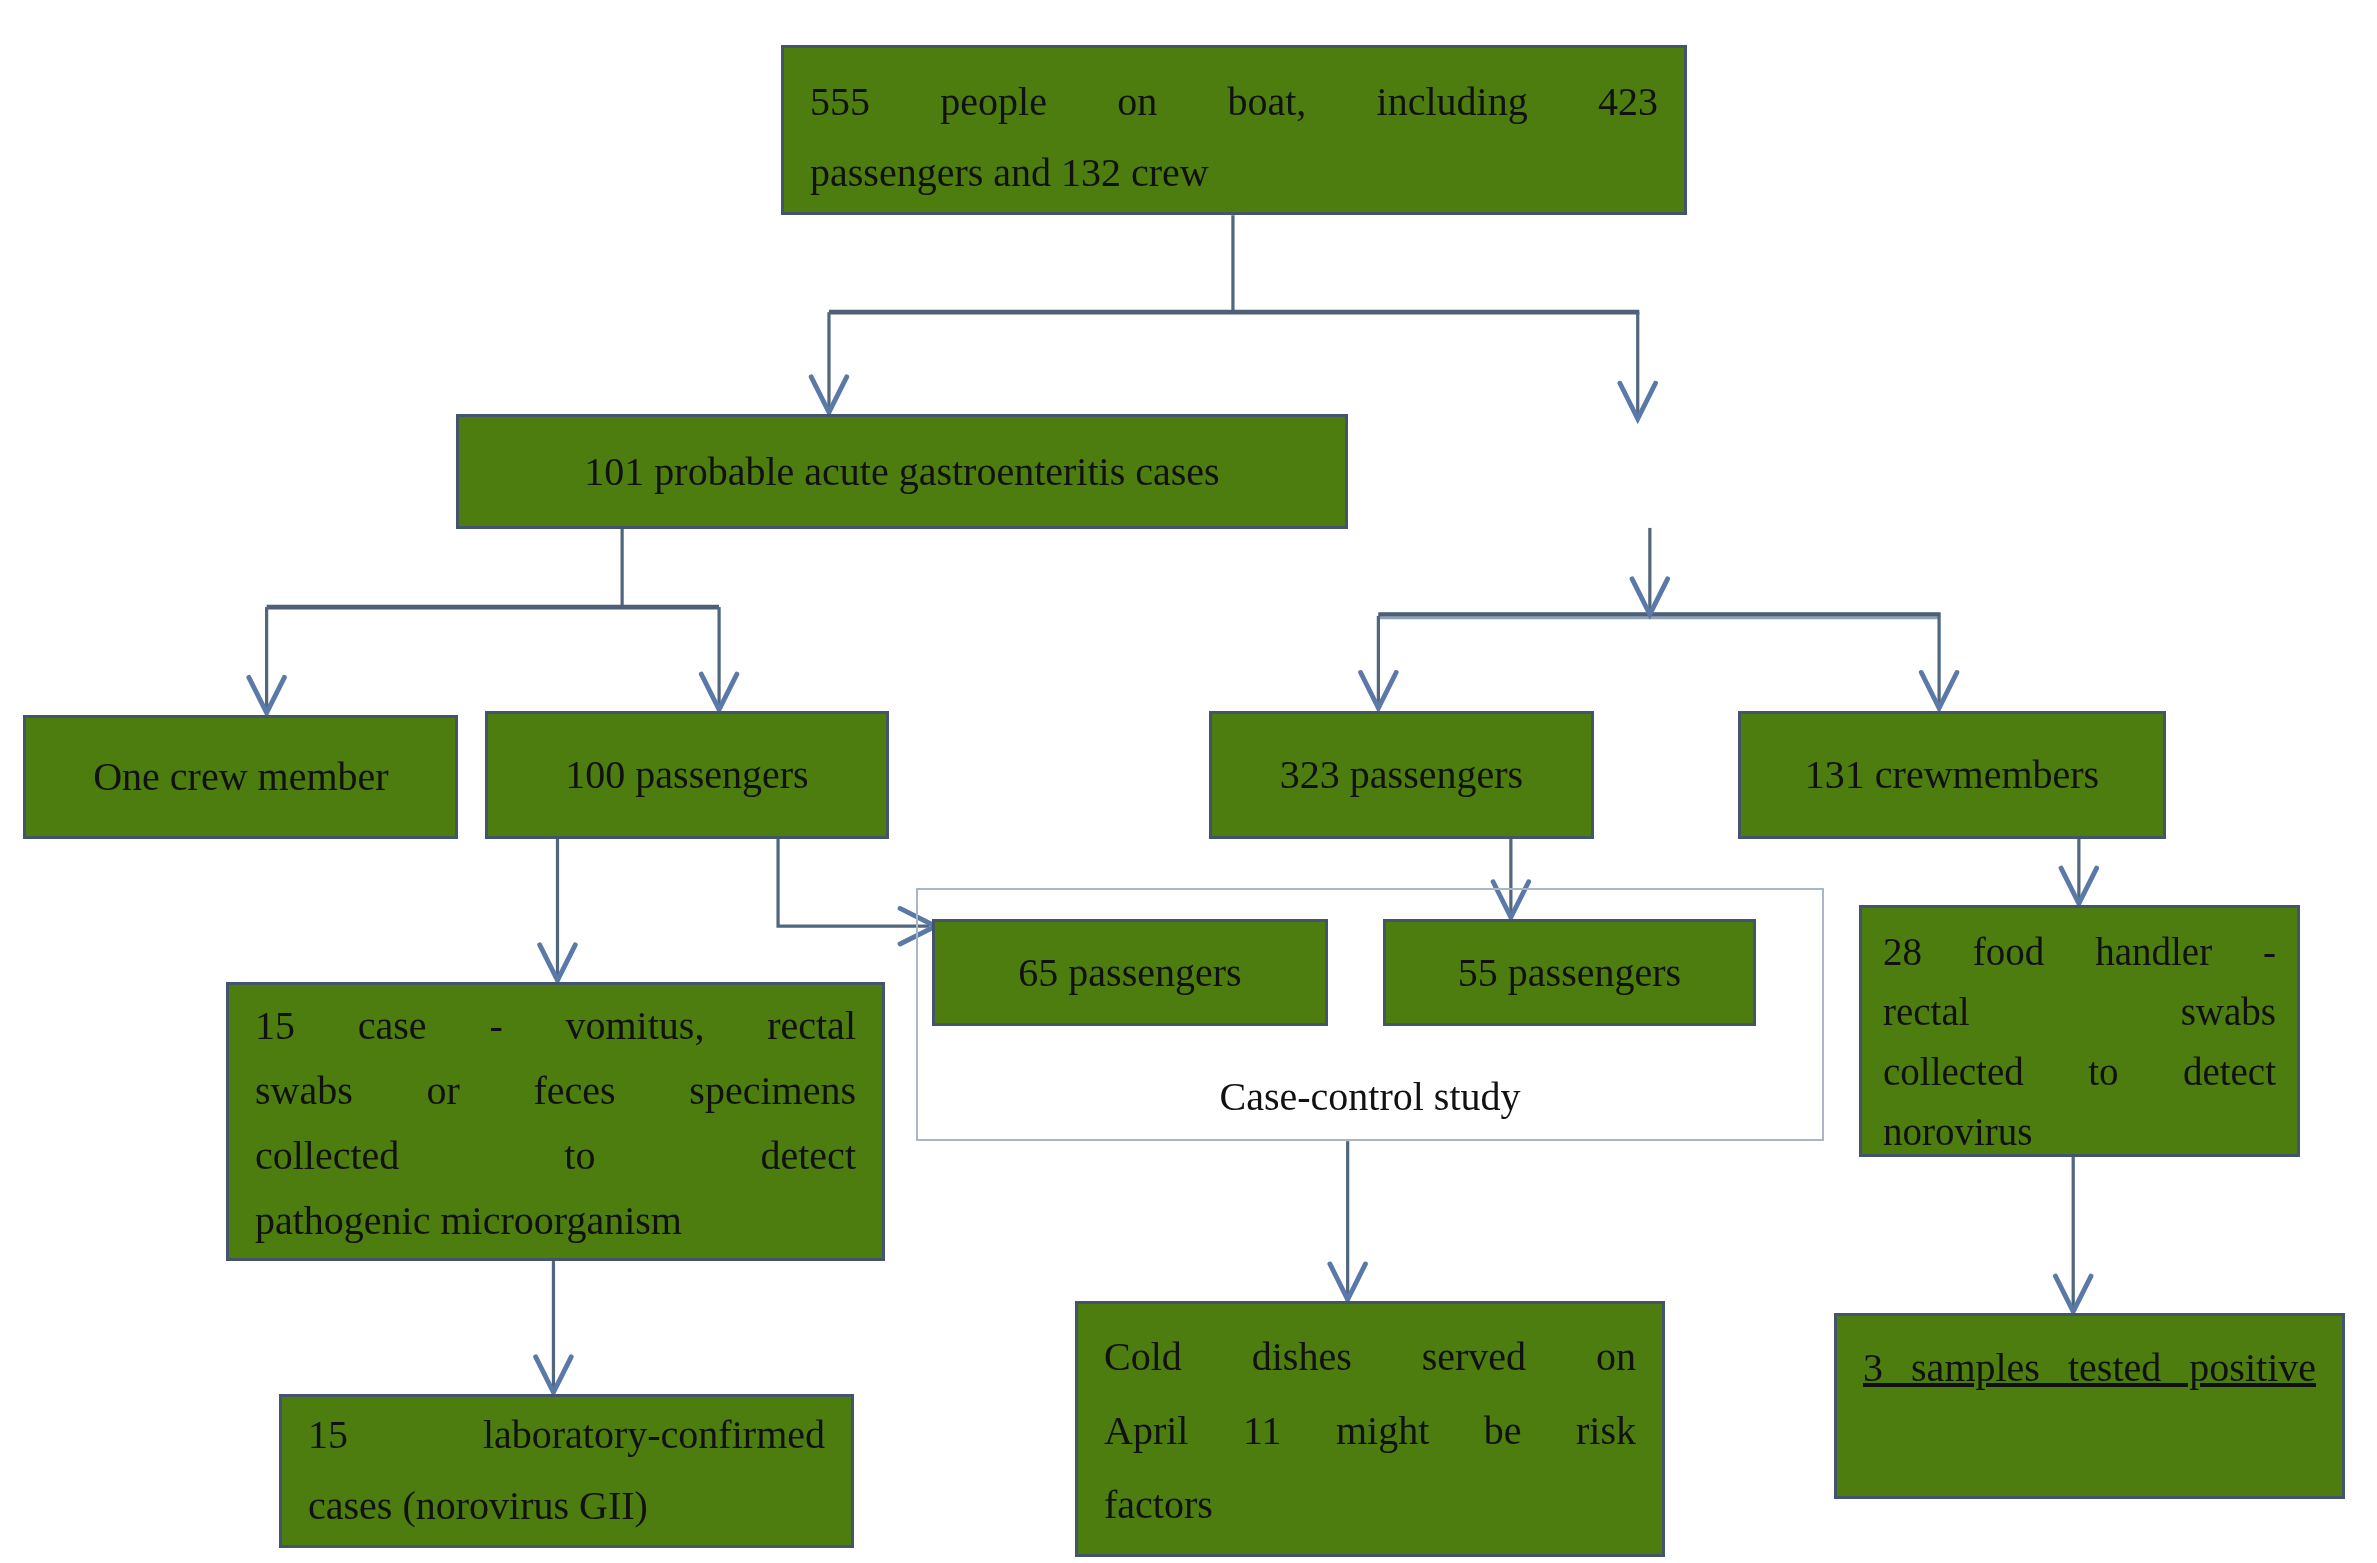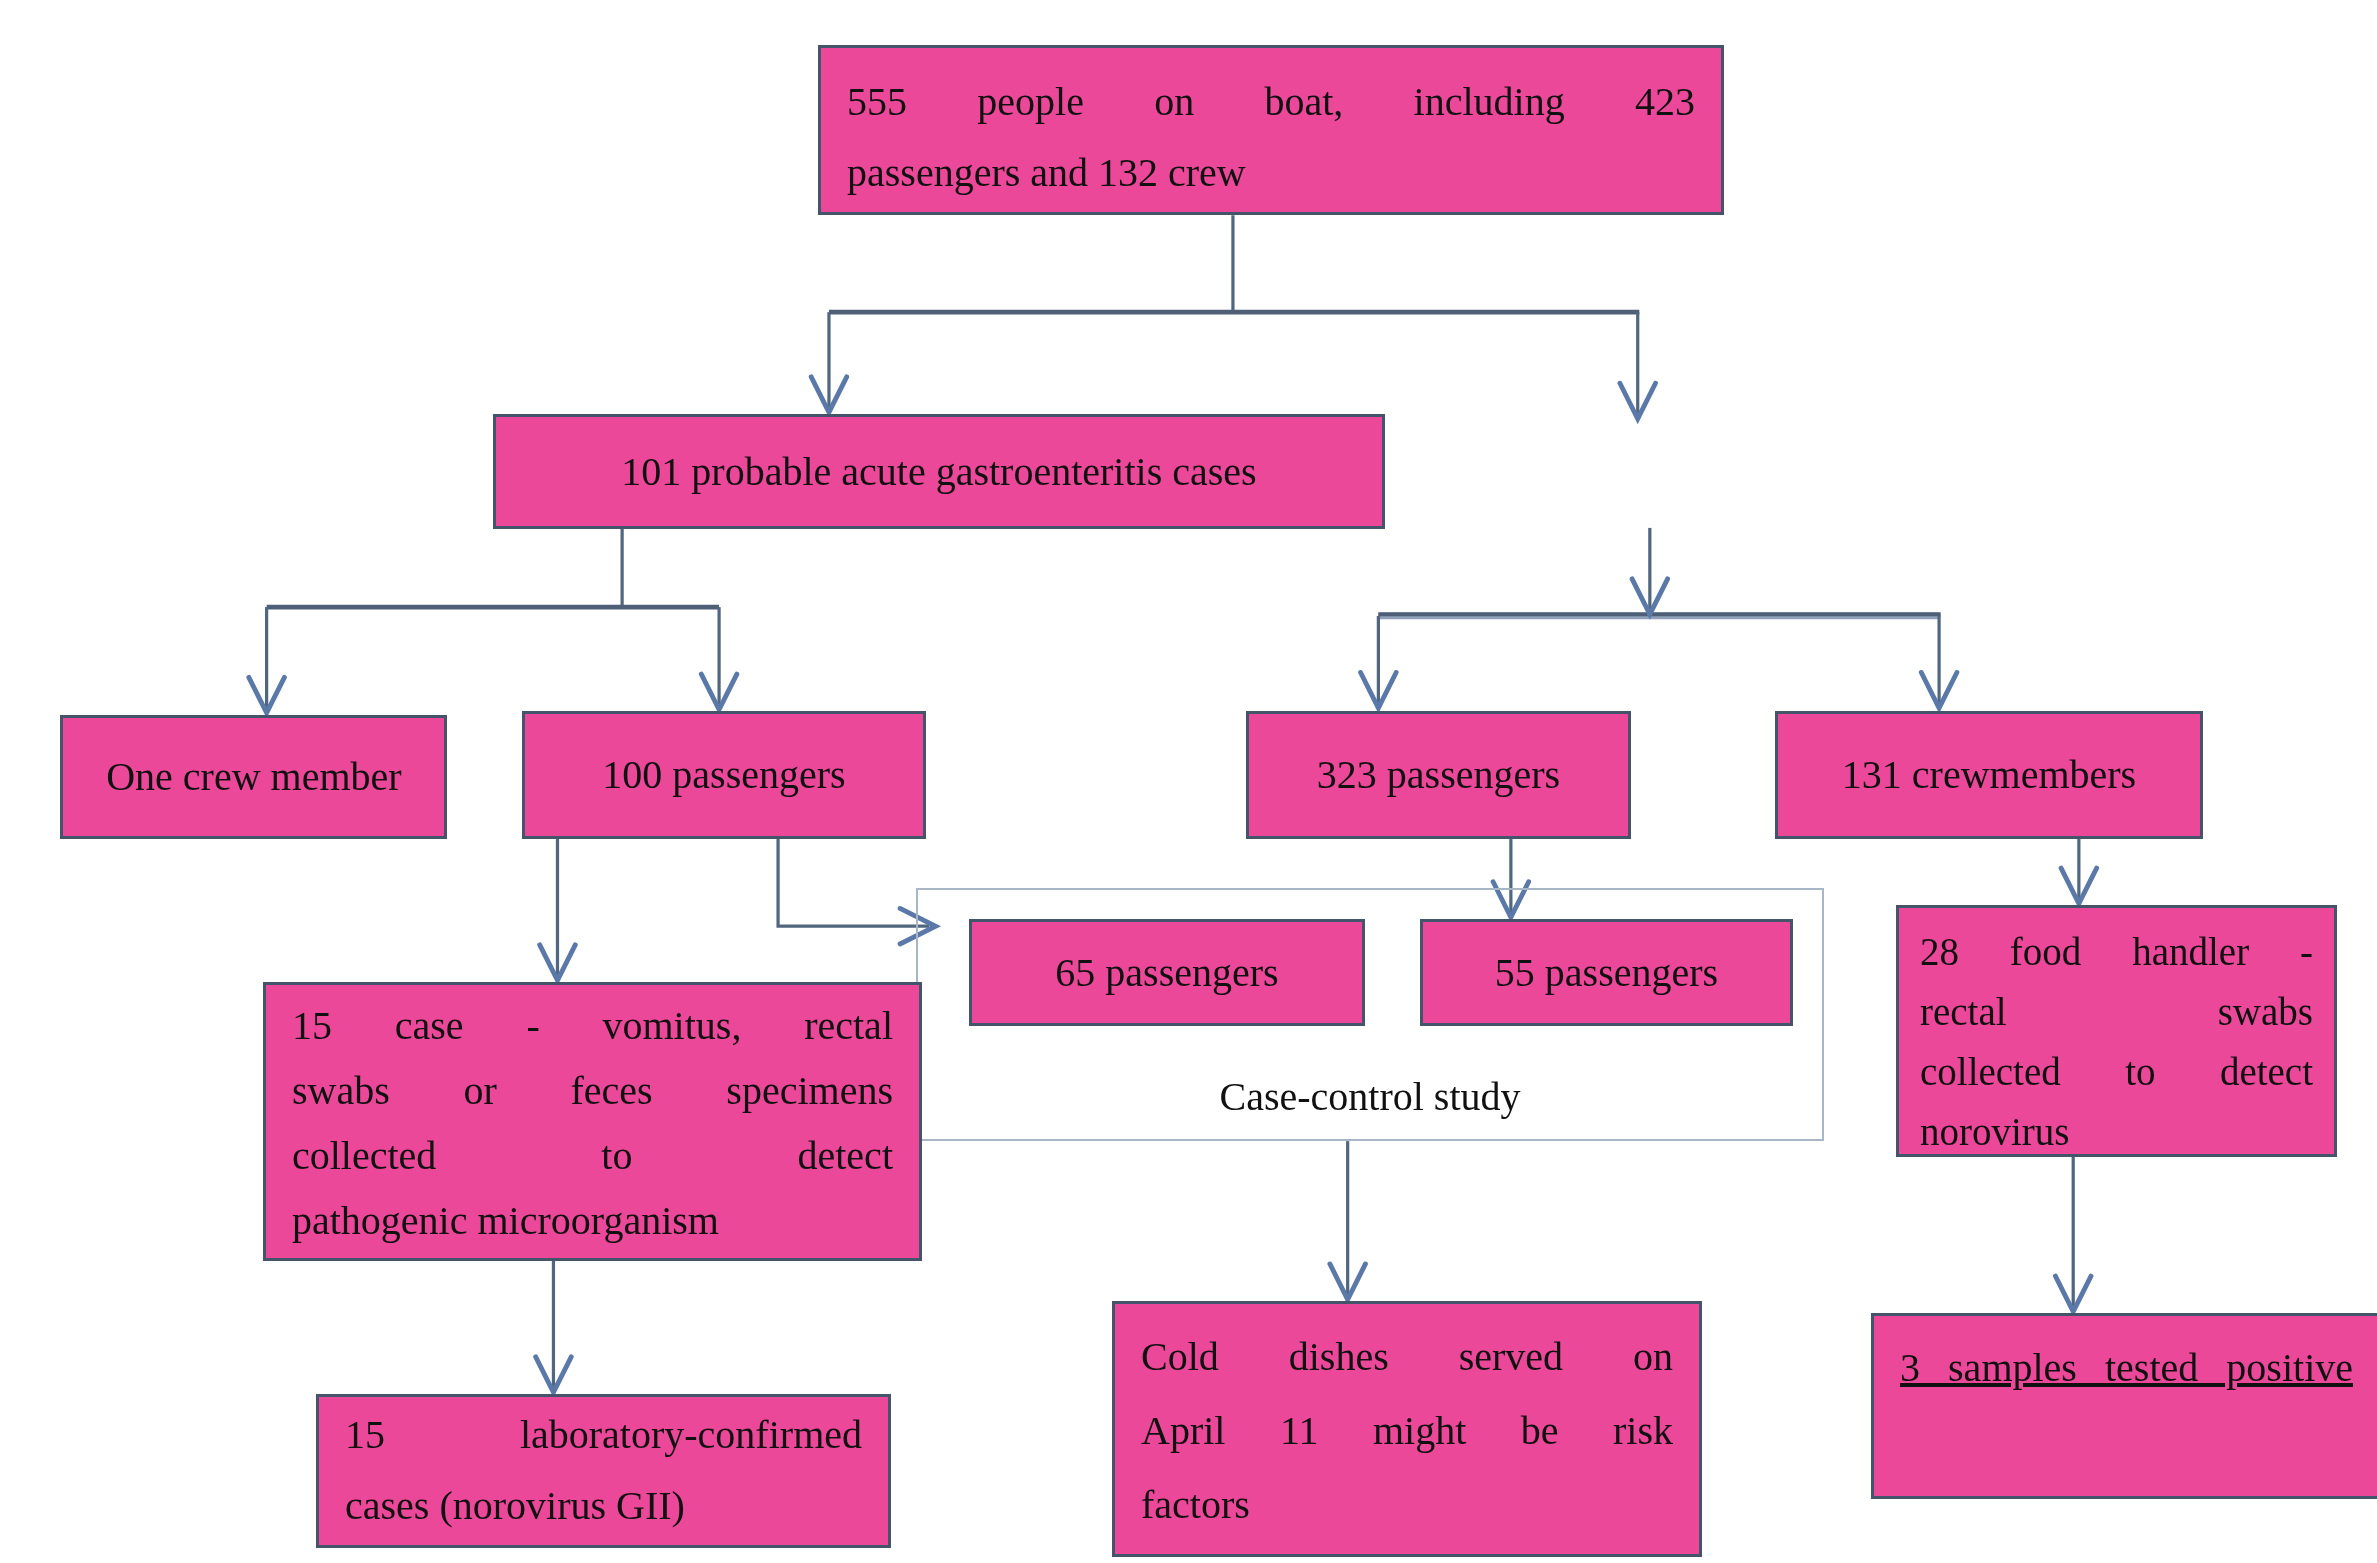--- a/index.html
+++ b/index.html
@@ -6,26 +6,25 @@
   #stage{
     position:relative;
     width:2377px;height:1564px;
     background:#ffffff;
     font-family:"Liberation Serif","DejaVu Serif",serif;
     color:#111111;
     overflow:hidden;
   }
   .box{
     position:absolute;
-    background:#ec4899;
+    background:#4d7c0f;
     border:3.2px solid #44546a;
     box-sizing:border-box;
     font-size:40px;
     line-height:1.2;
-    margin-left:37px;
   }
   .single{
     display:flex;
     align-items:center;
     justify-content:center;
     text-align:center;
   }
   .multi{padding:8px 26px 0 26px;}
   .multi .tl{
     text-align:justify;
@@ -128,21 +127,21 @@
   <div class="container-label" style="left:916px;top:1073px;width:908px;">Case-control study</div>
 
   <div class="box multi" id="node-total" style="left:781px;top:45px;width:906px;height:170px;">
       <div class="tl">555 people on boat, including 423</div>
       <div class="tl last">passengers and 132 crew</div>
     </div>
 
   <div class="box single" style="left:456px;top:414px;width:892px;height:115px;">101 probable acute gastroenteritis cases</div>
 
 
-  <div class="box single" style="left:23.4px;top:715px;width:387px;height:124px;">One crew member</div>
+  <div class="box single" style="left:23.4px;top:715px;width:435px;height:124px;">One crew member</div>
 
   <div class="box single" style="left:485px;top:711px;width:404px;height:128px;">100 passengers</div>
 
   <div class="box single" style="left:1209px;top:711px;width:385px;height:128px;">323 passengers</div>
 
   <div class="box single" style="left:1738px;top:711px;width:428px;height:128px;">131 crewmembers</div>
 
   <div class="box single" style="left:932px;top:919px;width:396px;height:107px;">65 passengers</div>
 
   <div class="box single" style="left:1383px;top:919px;width:373px;height:107px;">55 passengers</div>

